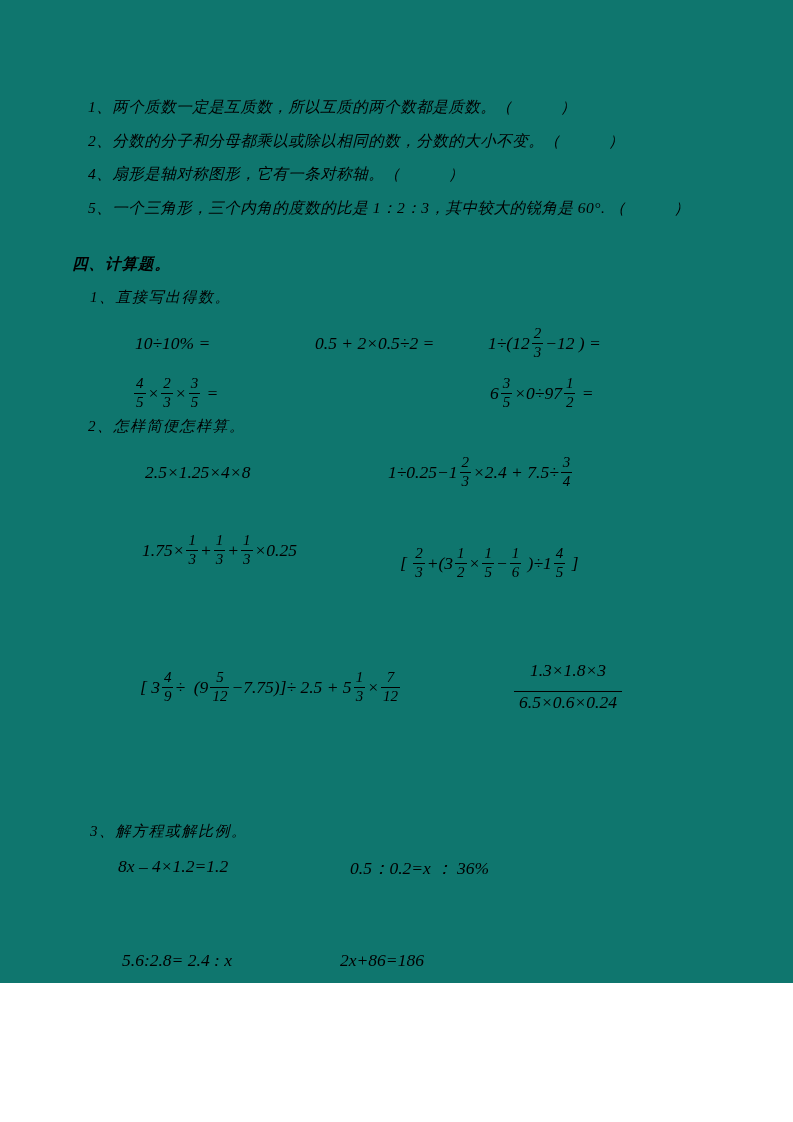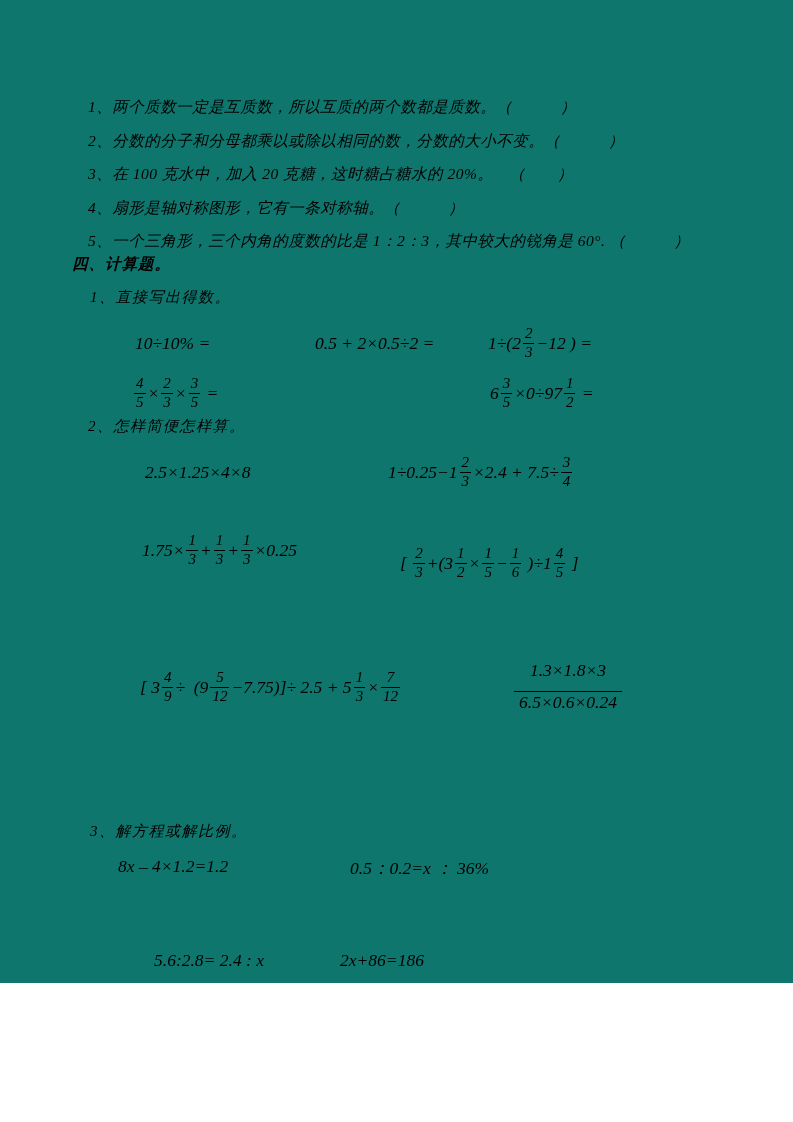--- a/index.html
+++ b/index.html
@@ -54,48 +54,47 @@
   }
 </style>
 </head>
 <body>
 
 <div id="page">
 
   <div id="tf-list">
     <div class="tf-line">1、两个质数一定是互质数，所以互质的两个数都是质数。（　　　）</div>
     <div class="tf-line">2、分数的分子和分母都乘以或除以相同的数，分数的大小不变。（　　　）</div>
-    <div class="tf-line">3、在 100 克水中，加入 20 克糖，这时糖占糖水的 20%。　（　　）</div>
     <div class="tf-line">4、扇形是轴对称图形，它有一条对称轴。（　　　）</div>
     <div class="tf-line">5、一个三角形，三个内角的度数的比是 1：2：3，其中较大的锐角是 60°. （　　　）</div>
   </div>
 
   <div class="sec-title" style="left:72px;top:254px;">四、计算题。</div>
 
   <div class="sub-title" style="left:90px;top:288px;">1、直接写出得数。</div>
 
   <div class="expr" style="left:135px;top:315px;"><span>10÷10% =</span></div>
   <div class="expr" style="left:315px;top:315px;"><span>0.5 + 2×0.5÷2 =</span></div>
-  <div class="expr" style="left:488px;top:315px;"><span>1÷(2</span><span class="frac"><span class="num">2</span><span class="den">3</span></span><span>−12 ) =</span></div>
+  <div class="expr" style="left:488px;top:315px;"><span>1÷(12</span><span class="frac"><span class="num">2</span><span class="den">3</span></span><span>−12 ) =</span></div>
 
   <div class="expr" style="left:132px;top:365px;"><span class="frac"><span class="num">4</span><span class="den">5</span></span><span>×</span><span class="frac"><span class="num">2</span><span class="den">3</span></span><span>×</span><span class="frac"><span class="num">3</span><span class="den">5</span></span><span> =</span></div>
   <div class="expr" style="left:490px;top:365px;"><span>6</span><span class="frac"><span class="num">3</span><span class="den">5</span></span><span>×0÷97</span><span class="frac"><span class="num">1</span><span class="den">2</span></span><span> =</span></div>
 
   <div class="sub-title" style="left:88px;top:417px;">2、怎样简便怎样算。</div>
 
   <div class="expr" style="left:145px;top:444px;"><span>2.5×1.25×4×8</span></div>
   <div class="expr" style="left:388px;top:444px;text-align:right;"><span>1÷0.25−1</span><span class="frac"><span class="num">2</span><span class="den">3</span></span><span>×2.4 + 7.5÷</span><span class="frac"><span class="num">3</span><span class="den">4</span></span></div>
 
   <div class="expr" style="left:142px;top:522px;"><span>1.75×</span><span class="frac"><span class="num">1</span><span class="den">3</span></span><span>+</span><span class="frac"><span class="num">1</span><span class="den">3</span></span><span>+</span><span class="frac"><span class="num">1</span><span class="den">3</span></span><span>×0.25</span></div>
   <div class="expr" style="left:400px;top:535px;"><span>[ </span><span class="frac"><span class="num">2</span><span class="den">3</span></span><span>+(3</span><span class="frac"><span class="num">1</span><span class="den">2</span></span><span>×</span><span class="frac"><span class="num">1</span><span class="den">5</span></span><span>−</span><span class="frac"><span class="num">1</span><span class="den">6</span></span><span> )÷1</span><span class="frac"><span class="num">4</span><span class="den">5</span></span><span> ]</span></div>
 
   <div class="expr" style="left:140px;top:659px;"><span>[ 3</span><span class="frac"><span class="num">4</span><span class="den">9</span></span><span>÷  (9</span><span class="frac"><span class="num">5</span><span class="den">12</span></span><span>−7.75)]÷ 2.5 + 5</span><span class="frac"><span class="num">1</span><span class="den">3</span></span><span>×</span><span class="frac"><span class="num">7</span><span class="den">12</span></span></div>
   <div class="expr" style="left:512px;top:659px;"><span class="frac over"><span class="num">1.3×1.8×3</span><span class="den">6.5×0.6×0.24</span></span></div>
 
   <div class="sub-title" style="left:90px;top:822px;">3、解方程或解比例。</div>
 
   <div class="eq" style="left:118px;top:856px;">8x – 4×1.2=1.2</div>
   <div class="eq" style="left:350px;top:856px;">0.5：0.2=x ： 36%</div>
 
-  <div class="eq" style="left:122px;top:950px;margin-left:32px;">5.6:2.8= 2.4 : x</div>
+  <div class="eq" style="left:122px;top:950px;">5.6:2.8= 2.4 : x</div>
   <div class="eq" style="left:340px;top:950px;">2x+86=186</div>
 
 </div>
 
 </body></html>

